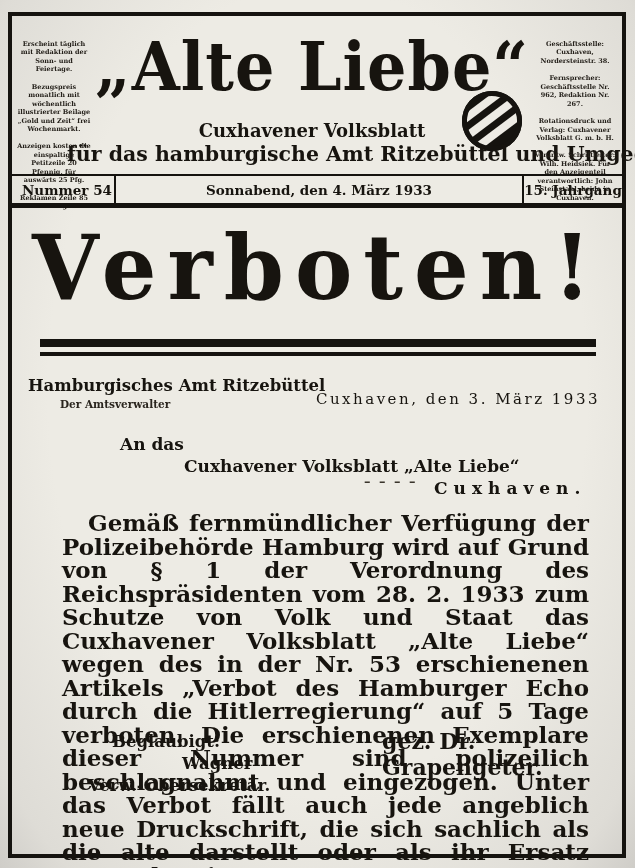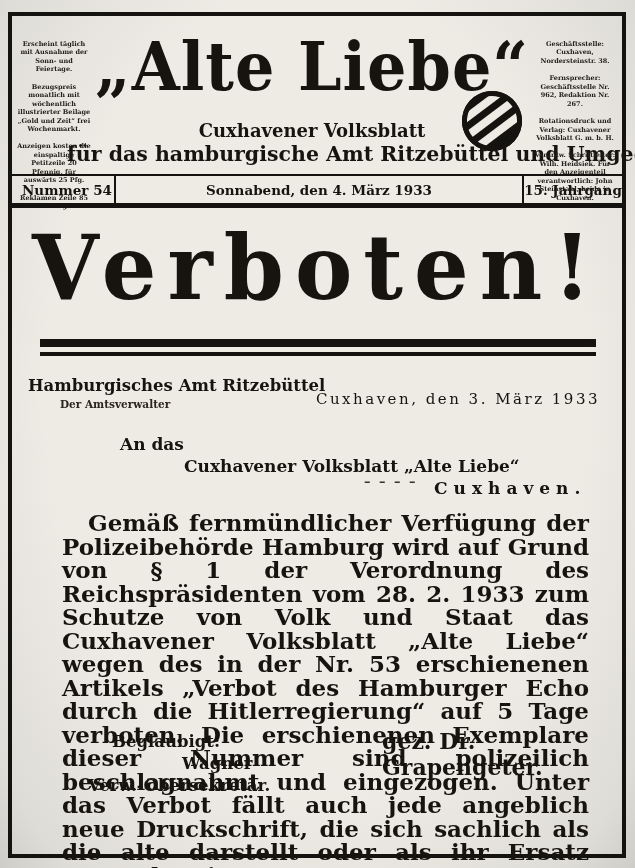--- a/index.html
+++ b/index.html
@@ -124,21 +124,21 @@
   .cert-name  { position: absolute; left: 122px; top: 738px; font-size: 16.5px; font-weight: bold; margin-left: 48px; }
   .cert-role  { position: absolute; left: 76px;  top: 760px; font-size: 16.5px; font-weight: bold; }
 </style>
 </head>
 <body>
 
 <div class="paper">
   <div class="frame">
 
     <div class="mast-notes left">
-      <div class="note">Erscheint täglich mit Ausnahme der Sonn- und Feiertage.</div>
+      <div class="note">Erscheint täglich mit Redaktion der Sonn- und Feiertage.</div>
       <div class="note">Bezugspreis monatlich mit wöchentlich illustrierter Beilage „Gold und Zeit“ frei Wochenmarkt.</div>
       <div class="note">Anzeigen kosten die einspaltige Petitzeile 20 Pfennig, für auswärts 25 Pfg.</div>
       <div class="note">Reklamen Zeile 85 Pfennig.</div>
     </div>
 
     <div class="mast-title">„Alte Liebe“</div>
 
     <div class="mast-logo">
       <svg width="62" height="62" viewBox="0 0 62 62">
         <defs>

